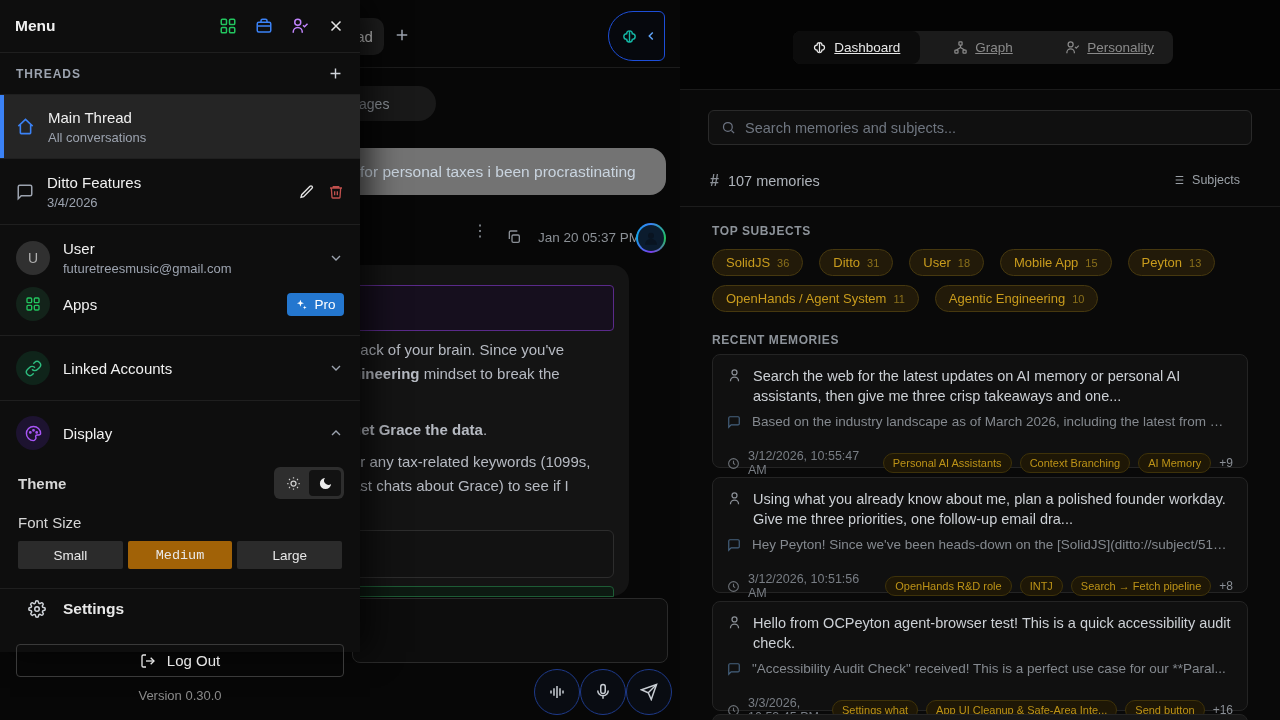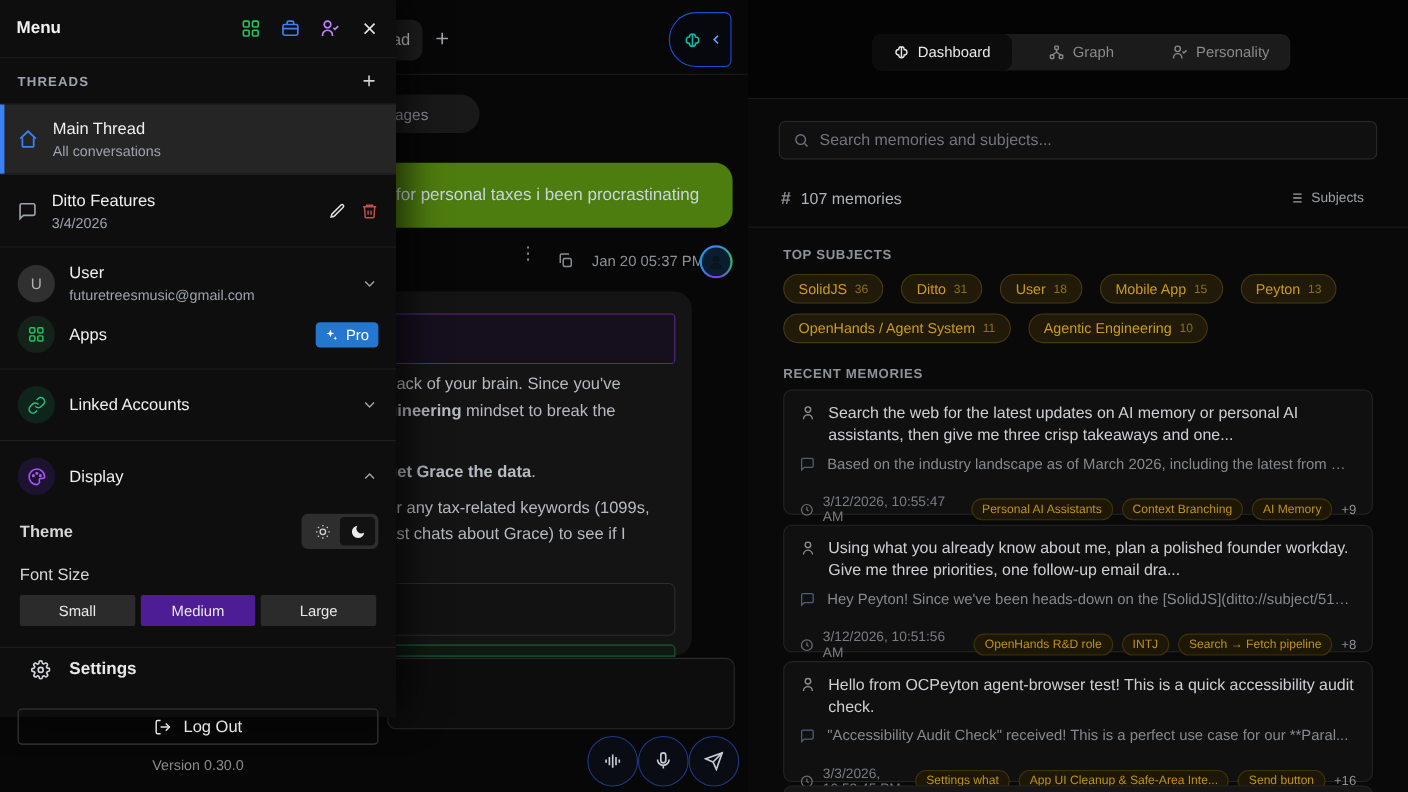--- a/index.html
+++ b/index.html
@@ -13,21 +13,21 @@
   
   #chat-col { position:absolute; left:0; top:0; width:680px; height:720px; background:#070707; }
   .chat-topbar { position:absolute; left:0; top:0; width:680px; height:68px; border-bottom:1px solid #1c1c1c; }
   .chat-tab { position:absolute; left:278px; top:18px; width:106px; height:37px; background:#1e1e1e; border-radius:10px;
               display:flex; align-items:center; justify-content:center; color:#cfcfcf; font-size:15px; overflow:hidden; }
   .tab-plus { position:absolute; left:393px; top:26px; color:#9ca3af; }
   .brain-toggle { position:absolute; left:608px; top:11px; width:57px; height:50px; border:1px solid #1d4ed8; border-radius:25px 6px 6px 25px;
                   background:#06080d; display:flex; align-items:center; gap:6px; padding-left:12px; }
   .messages-pill { position:absolute; left:279px; top:86px; width:157px; height:35px; background:#191919; border-radius:18px;
                    display:flex; align-items:center; justify-content:center; color:#8a8f96; font-size:14px; }
-  .user-bubble { position:absolute; left:340px; top:148px; width:326px; height:59px; background:#4d7c0f; border-radius:8px 16px 16px 8px;
+  .user-bubble { position:absolute; left:340px; top:148px; width:326px; height:47px; background:#737373; border-radius:8px 16px 16px 8px;
                  display:flex; align-items:center; padding-left:20px; color:#c9d4df; font-size:15.5px; }
   .msg-meta { position:absolute; left:360px; top:222px; width:306px; height:32px; }
   .meta-dots { position:absolute; left:112px; top:5px; color:#8a8f96; font-size:16px; letter-spacing:0; line-height:7px; }
   .meta-copy { position:absolute; left:146px; top:7px; color:#8a8f96; }
   .meta-time { position:absolute; left:178px; top:8px; color:#8b9096; font-size:13.5px; white-space:nowrap; }
   .meta-avatar { position:absolute; left:276px; top:1px; width:30px; height:30px; border-radius:50%;
                  background:conic-gradient(#3b82f6,#22c55e,#7c3aed,#0ea5e9,#3b82f6); padding:2px; }
   .meta-avatar-inner { width:26px; height:26px; border-radius:50%; background:#0b1c2e; display:flex; align-items:center; justify-content:center; color:#0a0f17; }
   .ai-card { position:absolute; left:336px; top:265px; width:293px; height:331px; background:#141414; border-radius:0 16px 16px 0; }
   .purple-box { position:absolute; left:352px; top:285px; width:262px; height:46px; background:#160f1e; border:1px solid #5a2a8a; border-radius:4px; }
@@ -35,21 +35,21 @@
   .gray-box { position:absolute; left:352px; top:530px; width:262px; height:48px; border:1px solid #2d2d2d; border-radius:6px; background:#121212; }
   .green-box { position:absolute; left:352px; top:586px; width:262px; height:11px; border:1px solid #1d5c35; border-radius:4px 4px 0 0; background:#0d1a12; }
   .chat-input { position:absolute; left:352px; top:598px; width:316px; height:65px; border:1px solid #2a2a2a; border-radius:8px; background:#0d0d0d; }
   .round-btn { position:absolute; top:669px; width:46px; height:46px; border-radius:50%; border:1px solid #1e3a8a; background:#090c12;
                display:flex; align-items:center; justify-content:center; color:#c8cdd3; }
 
   
   #memory-panel { position:absolute; left:680px; top:0; width:600px; height:720px; background:#090909; }
   .panel-topstrip { position:absolute; left:0; top:0; width:600px; height:90px; background:#040404; border-bottom:1px solid #1b1b1b; }
   .seg-control { position:absolute; left:113px; top:31px; width:380px; height:33px; background:#1b1b1b; border-radius:8px; display:flex; }
-  .seg { flex:1; display:flex; align-items:center; justify-content:center; gap:7px; color:#8a8a8a; font-size:13.5px; border-radius:8px; }
+  .seg { flex:1; display:flex; align-items:center; justify-content:center; gap:7px; color:#8a8a8a; font-size:13.5px; border-radius:8px;text-decoration:underline; }
   .seg.active { background:#0c0c0c; color:#e8e8e8; }
   .search-wrap { position:absolute; left:28px; top:110px; width:544px; height:35px; border:1px solid #2a2a2a; border-radius:6px; background:#101010;
                  display:flex; align-items:center; padding:0 12px; gap:9px; color:#6b7280; }
   .search-wrap input { flex:1; background:transparent; border:none; outline:none; color:#c5c9ce; font-size:14.5px; font-family:"Liberation Sans",sans-serif; }
   .search-wrap input::placeholder { color:#6f7680; }
   .count-row { position:absolute; left:28px; top:168px; width:544px; height:30px; }
   .count-left { position:absolute; left:2px; top:4px; display:flex; align-items:center; gap:9px; color:#aeb3ba; font-size:14.5px; }
   .hash-glyph { color:#8a8f96; font-size:16px; font-weight:bold; }
   .subjects-toggle { position:absolute; right:12px; top:5px; display:flex; align-items:center; gap:7px; color:#9aa0a6; font-size:12.5px; }
   .count-divider { position:absolute; left:0px; top:206px; width:600px; border-top:1px solid #1c1c1c; }
@@ -93,21 +93,21 @@
   .linked-row { position:absolute; left:0; top:336px; width:360px; height:64px; display:flex; align-items:center; padding:0 16px; gap:13px; }
   .display-row { position:absolute; left:0; top:401px; width:360px; height:64px; display:flex; align-items:center; padding:0 16px; gap:13px; }
   .chev-right { margin-left:auto; color:#9ca3af; }
   .theme-row { position:absolute; left:0; top:467px; width:360px; height:32px;font-weight:bold; }
   .theme-label, .fontsize-label { position:absolute; left:18px; color:#d6d6d6; font-size:15px; }
   .theme-toggle { position:absolute; right:16px; top:0; width:70px; height:32px; background:#2e2e2e; border-radius:6px; display:flex; align-items:center; padding:3px; }
   .theme-seg { width:32px; height:26px; display:flex; align-items:center; justify-content:center; border-radius:4px; color:#cfcfcf; }
   .theme-seg.active { background:#121212; color:#ececec; }
   .fontsize-btns { position:absolute; left:18px; top:541px; width:324px; height:28px; display:flex; gap:5px; }
   .fs-btn { flex:1; background:#2b2b2b; color:#e8e8e8; font-size:13.5px; display:flex; align-items:center; justify-content:center; border-radius:2px; }
-  .fs-btn.active { background:#4c1d95; }
+  .fs-btn.active { background:#a16207;font-family:Liberation Mono, monospace; }
   .settings-row { position:absolute; left:28px; top:600px; display:flex; align-items:center; gap:17px; color:#e8e8e8; }
   .settings-label { font-size:15.5px; font-weight:bold; }
   .logout-btn { position:absolute; left:16px; top:644px; width:328px; height:33px; border:1px solid #3a3a3a; border-radius:4px; background:transparent;
                 display:flex; align-items:center; justify-content:center; gap:11px; color:#e5e5e5; font-size:15px; }
   .version-text { position:absolute; left:0; top:688px; width:360px; text-align:center; color:#8a8a8a; font-size:13px; }
 </style>
 </head>
 <body>
 
 <div id="screen">

